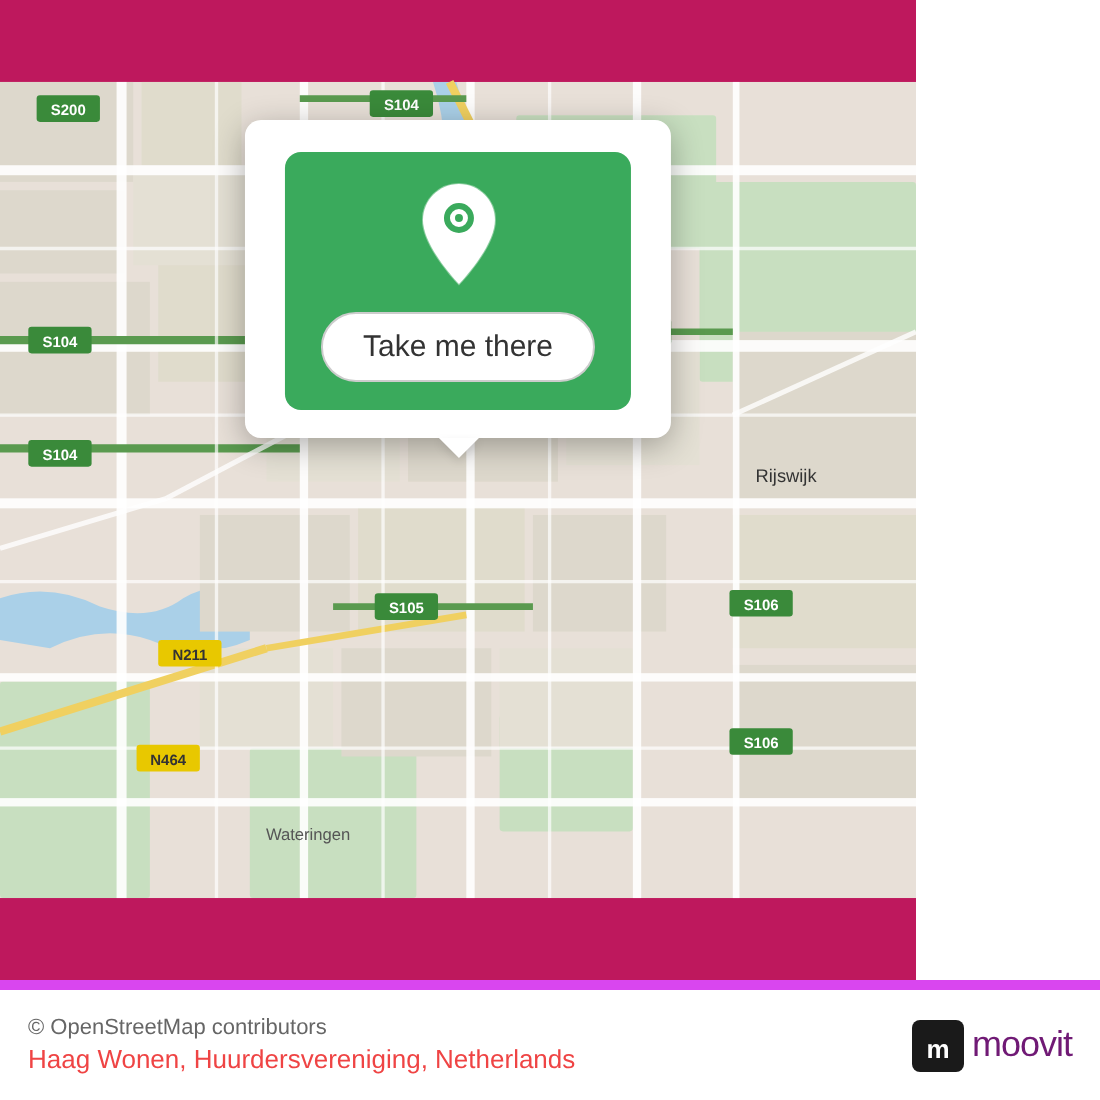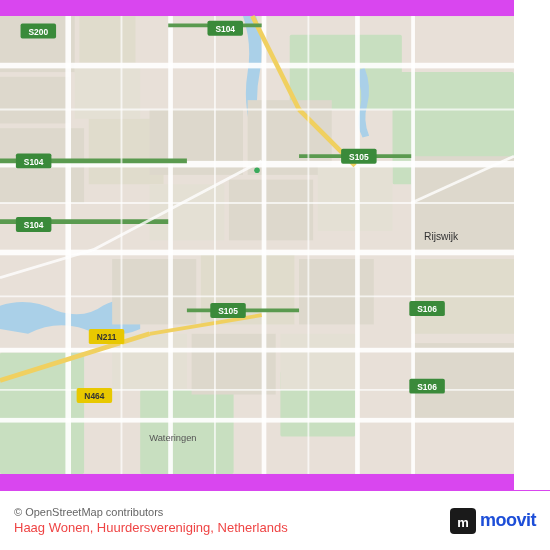--- a/index.html
+++ b/index.html
@@ -5,25 +5,25 @@
     * { margin: 0; padding: 0; box-sizing: border-box; }
     body {
       width: 550px;
       height: 550px;
       overflow: hidden;
       font-family: Arial, sans-serif;
       position: relative;
     }
 
     #map-container {
-      width: 514px;
+      width: 458px;
       height: 490px;
       position: relative;
       overflow: hidden;
-      background-color: #d946ef;
+      background-color: #be185d;
     }
 
     
     #popup-card {
       position: absolute;
       top: 60px;
       left: 50%;
       transform: translateX(-50%);
       background: white;
       border-radius: 8px;
@@ -46,42 +46,42 @@
       cursor: pointer;
       margin-top: 4px;
       white-space: nowrap;
     }
 
     
     #footer {
       width: 550px;
       height: 60px;
       background: white;
-      border-top: 1px solid #d946ef;
+      border-top: 5px solid #d946ef;
       display: flex;
       align-items: center;
       justify-content: space-between;
       padding: 0 14px;
     }
 
     #footer .attribution {
       font-size: 11px;
       color: #666;
     }
 
     #footer .location-text {
       font-size: 13px;
       color: #ef4444;
       font-weight: 400;
     }
 
     #footer .moovit-logo {
       font-size: 18px;
-      font-weight: bold;
-      color: #1d4ed8;
+      font-weight: normal;
+      color: #701a75;
       letter-spacing: -0.5px;
     }
 
     
     .map-svg {
       position: absolute;
       top: 0; left: 0;
       width: 100%;
       height: 100%;
     }
@@ -220,20 +220,31 @@
     <rect x="82" y="398" width="38" height="16" fill="#e8c800" rx="2"></rect>
     <text x="101" y="410" text-anchor="middle" fill="#333" font-size="9" font-weight="bold">N464</text>
 
     <text x="472" y="240" text-anchor="middle" fill="#333" font-size="11" font-weight="500">Rijswijk</text>
 
     <text x="185" y="455" text-anchor="middle" fill="#555" font-size="10">Wateringen</text>
 
     <circle cx="275" cy="165" r="3" fill="#3aaa5c"></circle>
   </svg>
 
+  <div id="popup-card">
+    <div class="green-bg-card">
+
+      <svg width="44" height="54" viewBox="0 0 44 54" style="margin-bottom:8px;">
+        <path d="M22 2C12.06 2 4 10.06 4 20c0 13.5 18 32 18 32S40 33.5 40 20C40 10.06 31.94 2 22 2z" fill="white" stroke="rgba(255,255,255,0.4)" stroke-width="1"></path>
+        <circle cx="22" cy="19" r="6" fill="none" stroke="#3aaa5c" stroke-width="3"></circle>
+        <circle cx="22" cy="19" r="2" fill="#3aaa5c"></circle>
+      </svg>
+      <button class="btn-take-me">Take me there</button>
+    </div>
+  </div>
 
 </div>
 
 <div id="footer">
   <div style="display:flex; flex-direction:column; gap:2px;">
     <span class="attribution">© OpenStreetMap contributors</span>
     <span class="location-text">Haag Wonen, Huurdersvereniging, Netherlands</span>
   </div>
   <div style="display:flex; align-items:center; gap:4px;">
     <svg width="26" height="26" viewBox="0 0 26 26">

